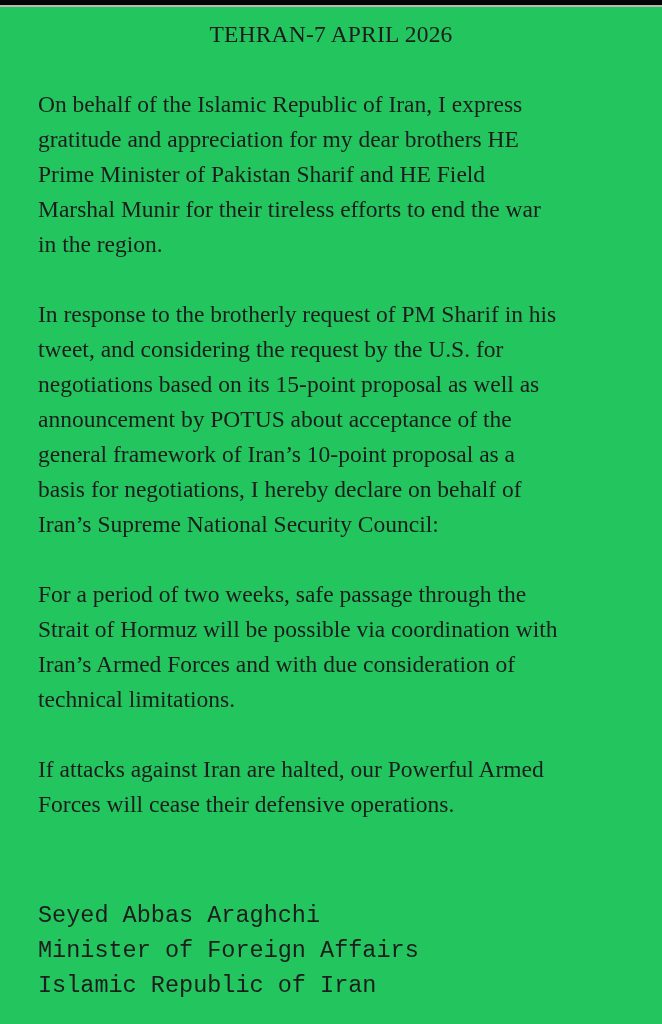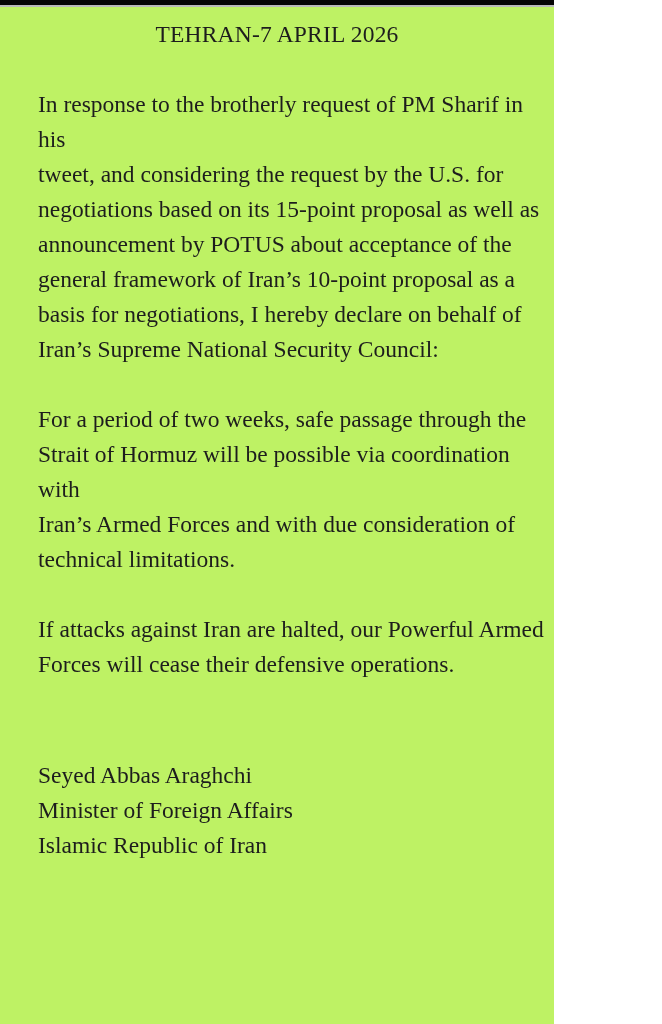--- a/index.html
+++ b/index.html
@@ -2,23 +2,23 @@
 <html><head>
 <meta charset="utf-8">
 <style>
   html, body {
     margin: 0;
     padding: 0;
     background: #ffffff;
   }
   .page {
     position: relative;
-    width: 554px;
+    width: 662px;
     height: 1024px;
-    background: #bef264;
+    background: #22c55e;
     overflow: hidden;
     font-family: "Liberation Serif", "DejaVu Serif", serif;
     color: #1d1d1d;
   }
   .top-bar {
     width: 100%;
     height: 5px;
     background: #050505;
     border-bottom: 2px solid #b9b9b9;
   }
@@ -33,29 +33,35 @@
     white-space: pre-line;
     letter-spacing: 0.2px;
   }
   .para {
     margin: 35px 0 0 0;
     white-space: pre-line;
   }
   .signature {
     margin: 76px 0 0 0;
     white-space: pre-line;
+    font-family: Liberation Mono, monospace;
   }
 </style>
 </head>
 <body>
 
 <div class="page">
   <div class="top-bar"></div>
   <div class="doc">
     <div class="dateline">TEHRAN-7 APRIL 2026</div>
+    <p class="para">On behalf of the Islamic Republic of Iran, I express
+gratitude and appreciation for my dear brothers HE
+Prime Minister of Pakistan Sharif and HE Field
+Marshal Munir for their tireless efforts to end the war
+in the region.</p>
     <p class="para">In response to the brotherly request of PM Sharif in his
 tweet, and considering the request by the U.S. for
 negotiations based on its 15-point proposal as well as
 announcement by POTUS about acceptance of the
 general framework of Iran’s 10-point proposal as a
 basis for negotiations, I hereby declare on behalf of
 Iran’s Supreme National Security Council:</p>
     <p class="para">For a period of two weeks, safe passage through the
 Strait of Hormuz will be possible via coordination with
 Iran’s Armed Forces and with due consideration of

